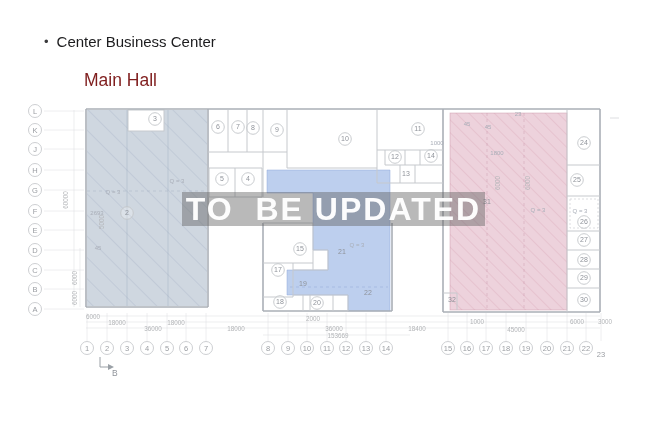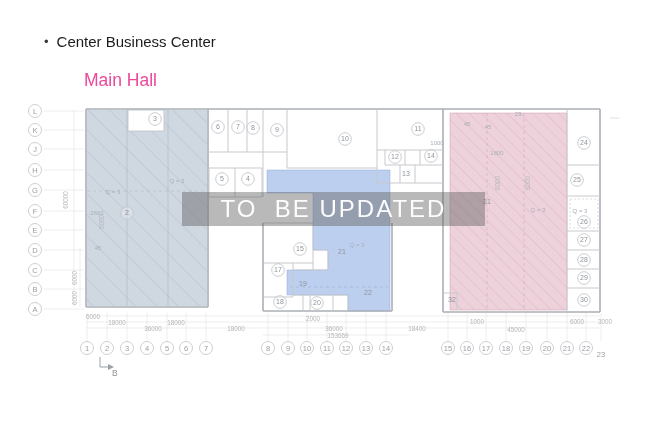--- a/index.html
+++ b/index.html
@@ -1,37 +1,37 @@
 <!DOCTYPE html>
 <html><head>
 <meta charset="utf-8">
 <style>
   html,body{margin:0;padding:0;background:#fff;}
   #stage{position:relative;width:660px;height:440px;background:#fff;overflow:hidden;
          font-family:"Liberation Sans",sans-serif;}
   .hdr{position:absolute;left:44px;top:33px;font-size:15px;color:#1c1c1e;
        display:flex;align-items:center;gap:8px;}
   .hdr .bullet{font-size:13px;color:#3a3a3c;}
-  .sub{position:absolute;left:84px;top:70px;font-size:17.5px;font-weight:500;color:#ec4899;}
+  .sub{position:absolute;left:84px;top:70px;font-size:17.5px;font-weight:500;color:#7f1d1d;}
   #plan-svg{position:absolute;left:0;top:0;}
   .w1{stroke:#abb0b7;stroke-width:1.6;fill:none;}
   .w2{stroke:#c6c9cd;stroke-width:1;fill:none;}
   .w3{stroke:#d4d6d9;stroke-width:.8;fill:none;}
   .faint{stroke:#e0e2e4;stroke-width:.6;fill:none;}
   .faintv{stroke:#dfe1e3;stroke-width:.55;fill:none;}
   .axc{fill:#fff;stroke:#c7cacd;stroke-width:.9;}
   .axt{font:7.5px "Liberation Sans",sans-serif;fill:#9a9da2;text-anchor:middle;}
   .roomc{fill:rgba(255,255,255,.25);stroke:#c3c6ca;stroke-width:.9;}
   .roomt{font:7px "Liberation Sans",sans-serif;fill:#8f939a;text-anchor:middle;}
   .annt{font:6px "Liberation Sans",sans-serif;fill:#a9aeb8;text-anchor:middle;}
   .dimt{font:6.3px "Liberation Sans",sans-serif;fill:#b3b5b8;text-anchor:middle;}
   .bmark{font:8.5px "Liberation Sans",sans-serif;fill:#8f939a;}
   #watermark{position:absolute;left:182px;top:192px;width:303px;height:34px;
     background:rgba(95,95,95,0.44);display:flex;align-items:center;justify-content:center;}
-  #watermark span{color:rgba(255,255,255,.97);font-size:24px;font-weight:400;
+  #watermark span{color:rgba(255,255,255,.97);font-size:32px;font-weight:700;
     letter-spacing:2px;white-space:pre;line-height:1;}
 </style>
 </head>
 <body>
 
 <div id="stage">
 
   <div class="hdr">
     <span class="bullet">•</span>
     <span>Center Business Center</span>

